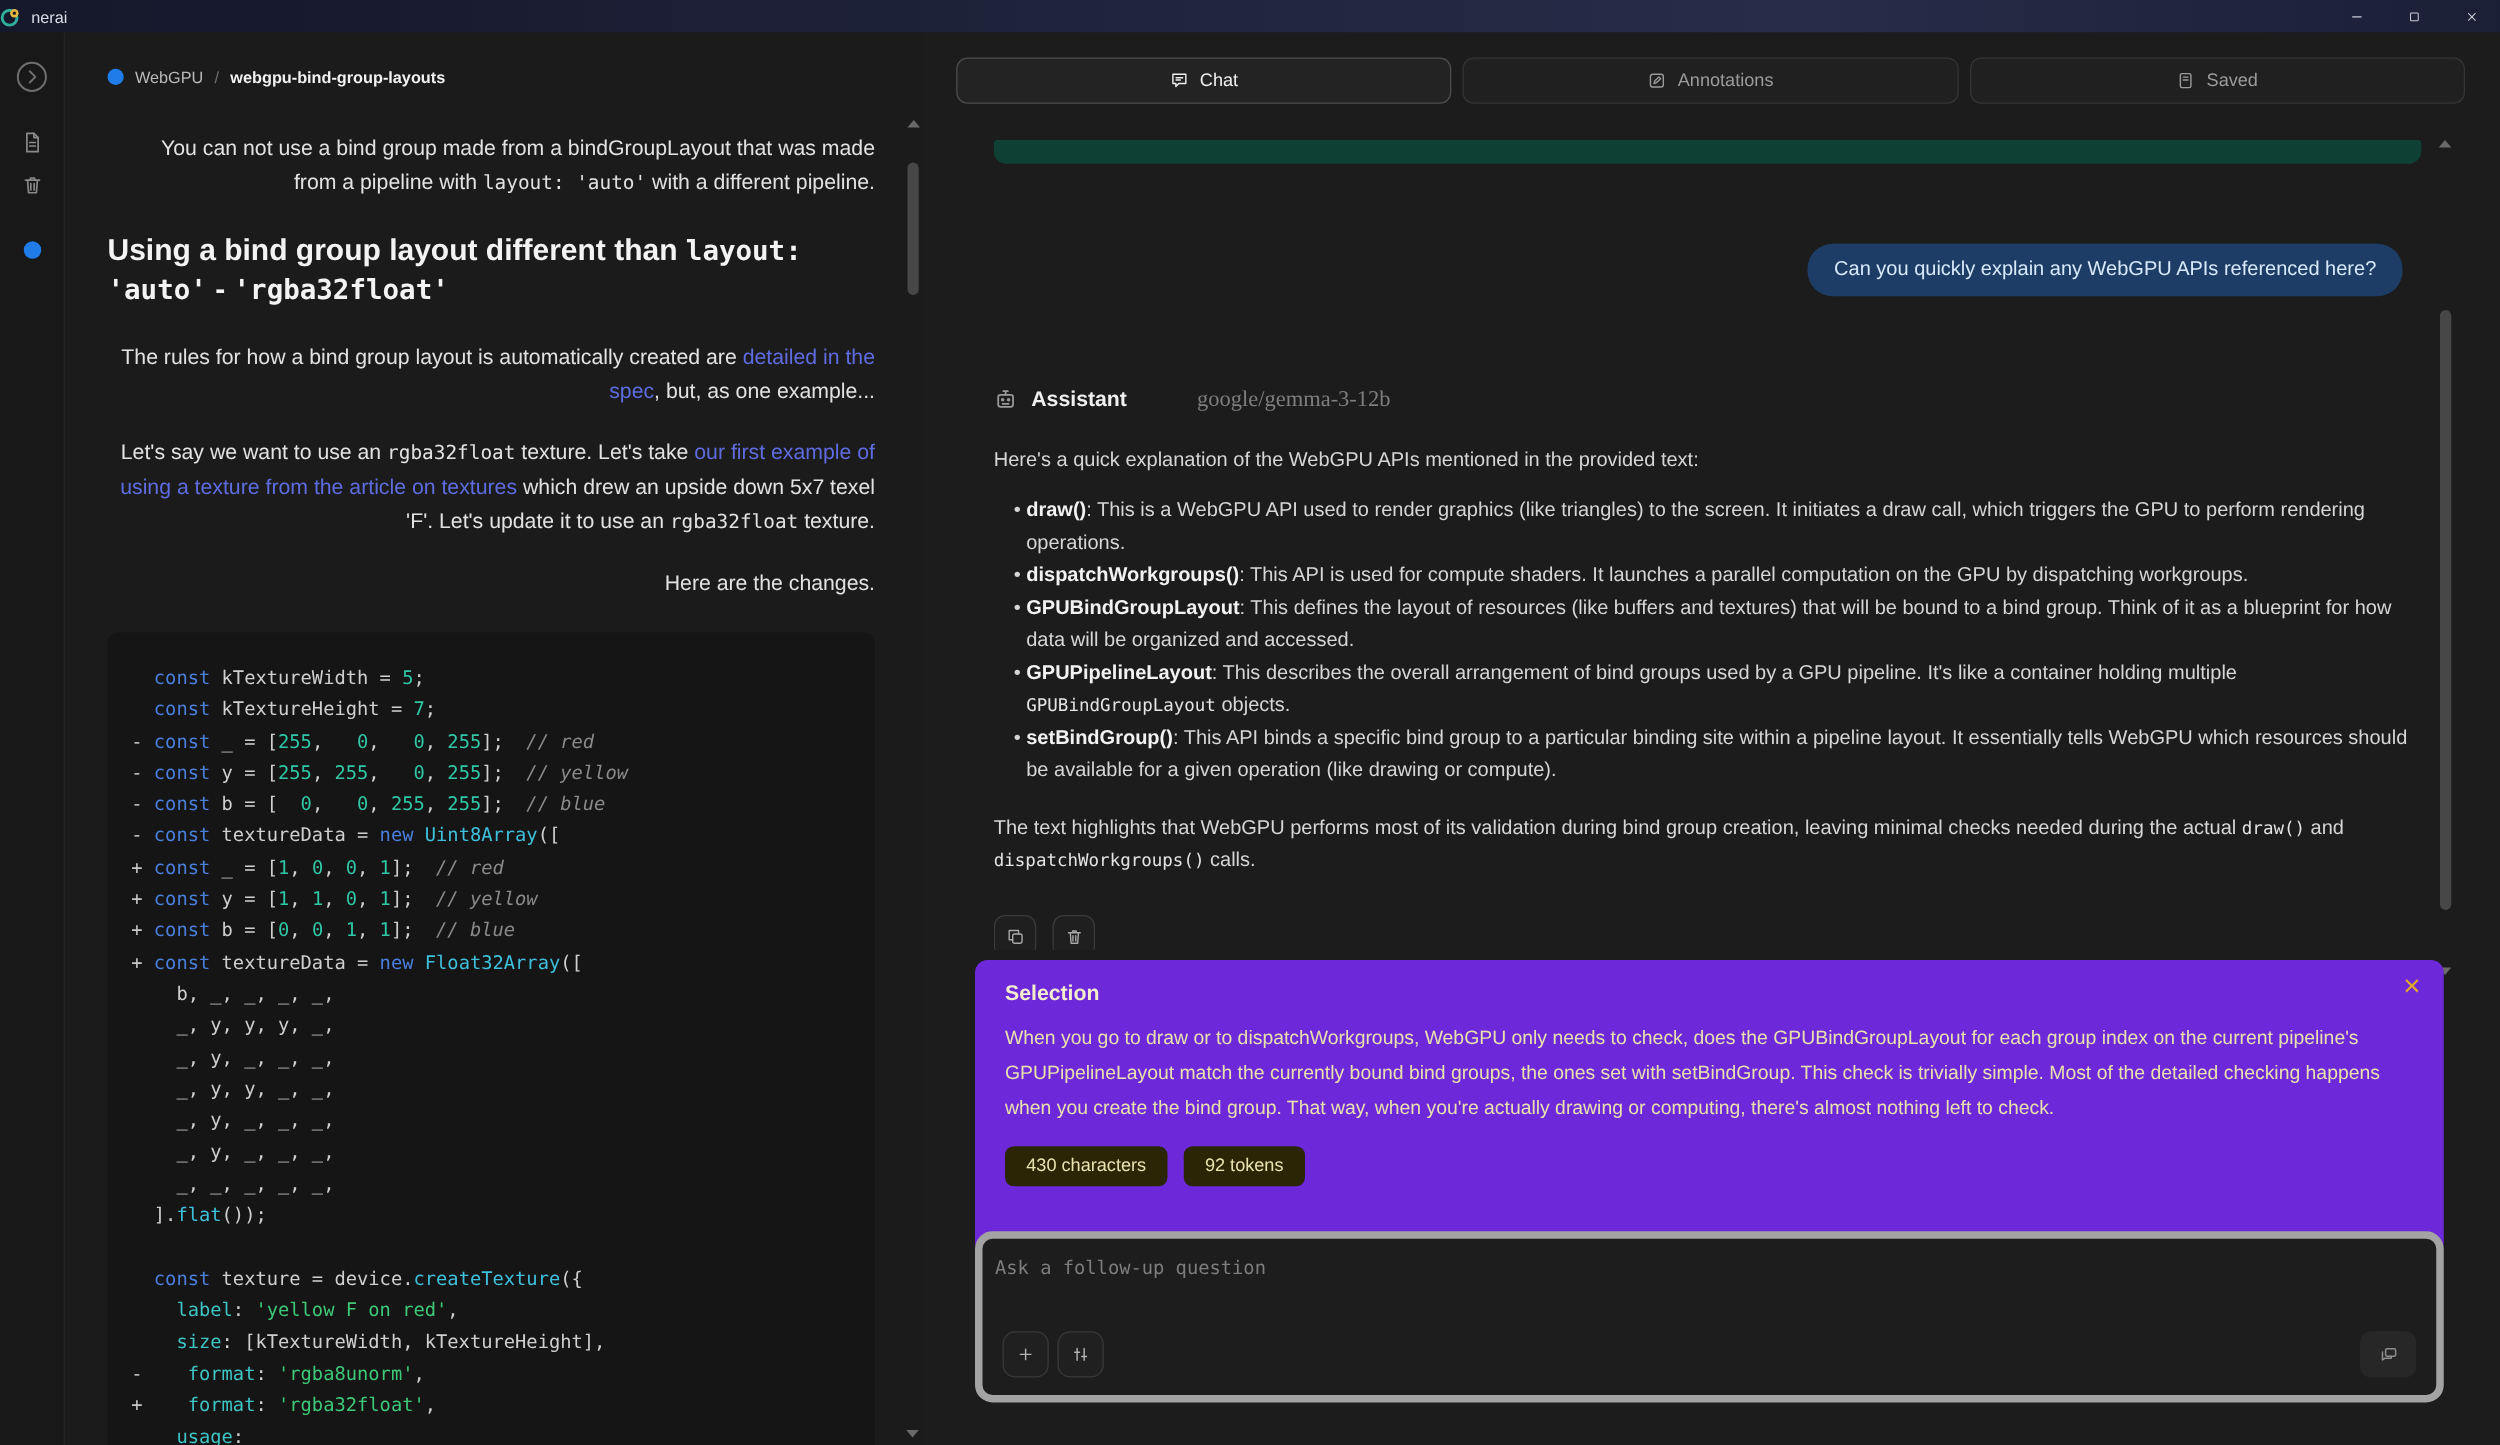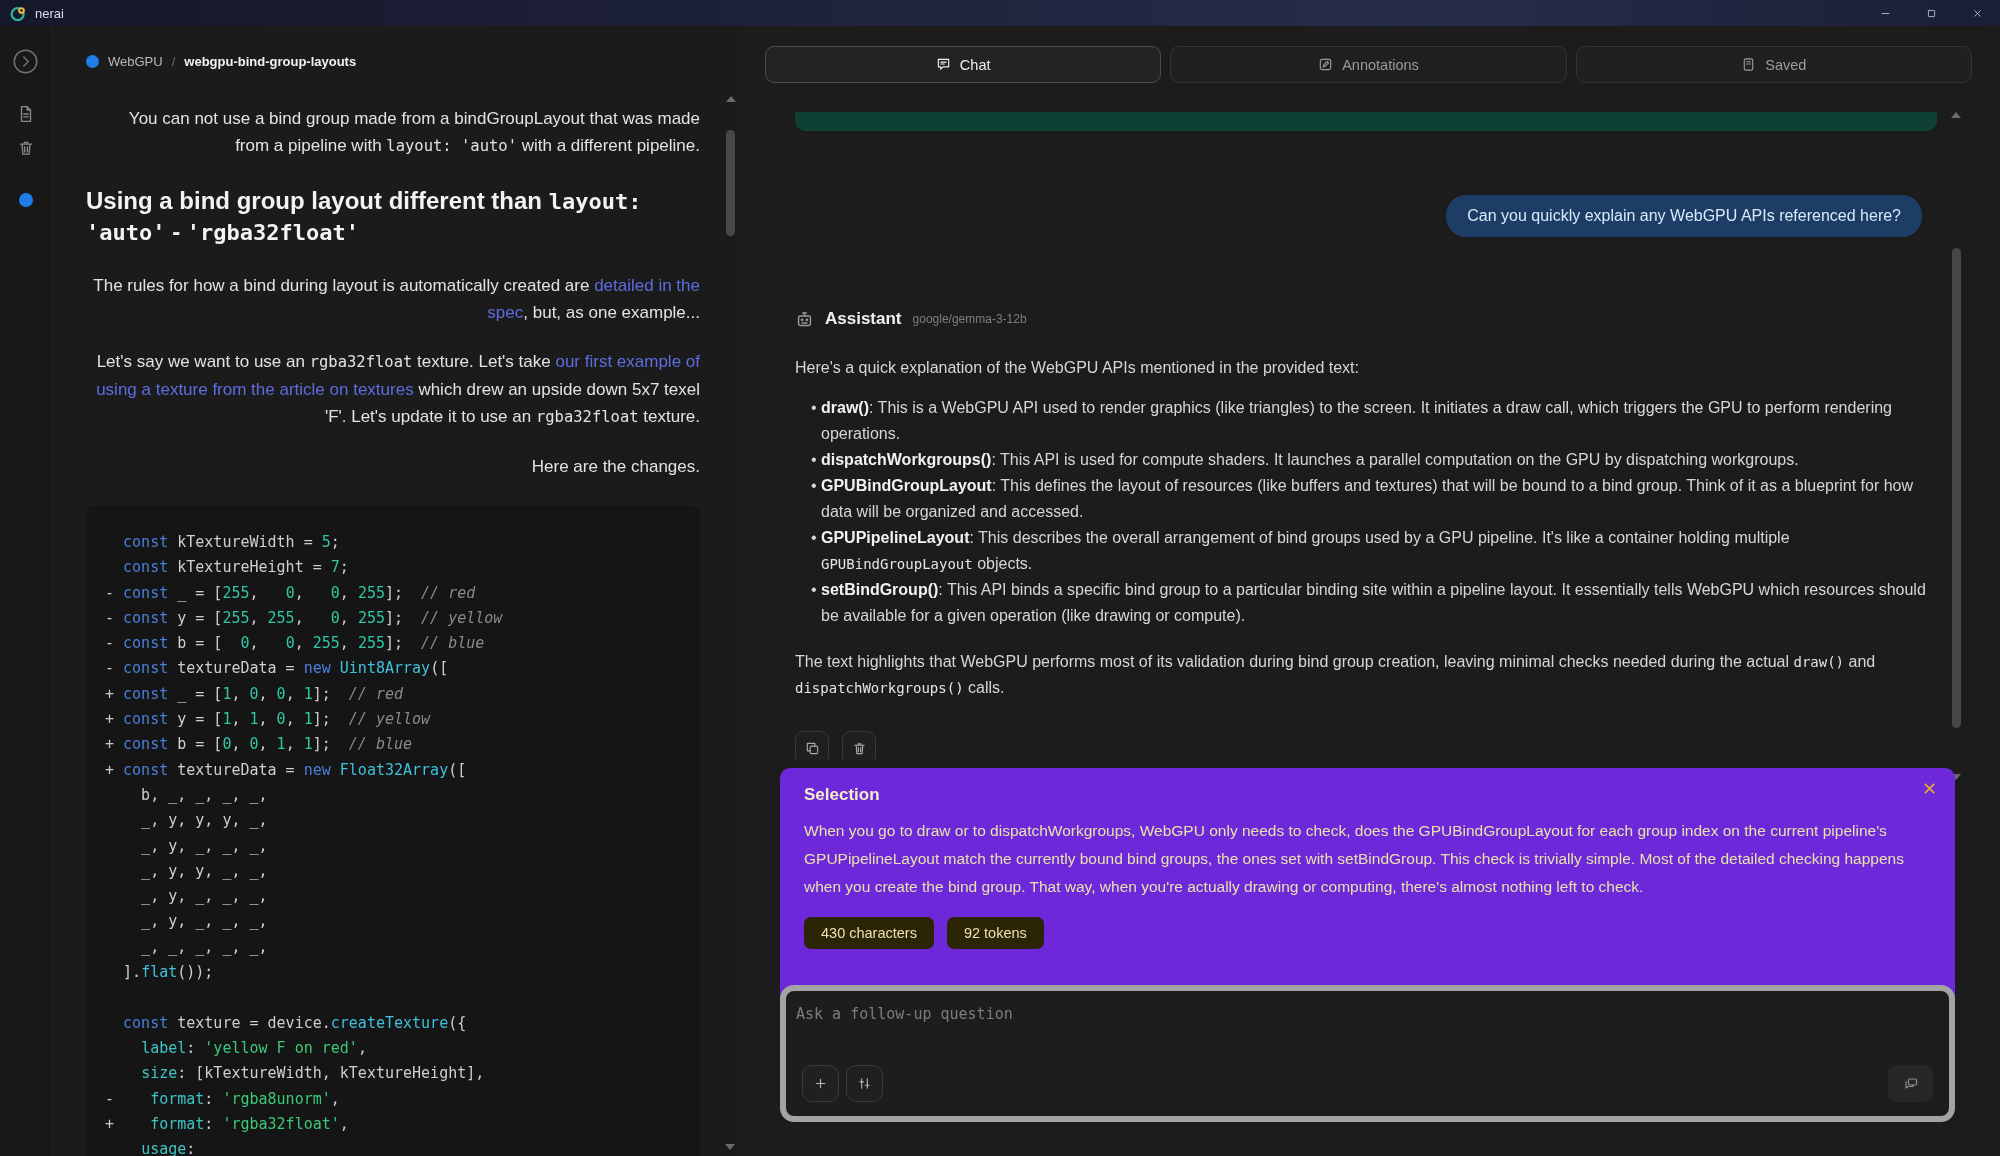--- a/index.html
+++ b/index.html
@@ -3,21 +3,21 @@
 <meta charset="utf-8">
 <style>
   * { margin:0; padding:0; box-sizing:border-box; }
   html,body { background:#101010; }
   .app { position:relative; width:2000px; height:1156px; background:#1c1c1c;
          font-family:"Liberation Sans",sans-serif; overflow:hidden; color:#d6d6d6; }
 
   
   .titlebar { position:absolute; top:0; left:0; right:0; height:26px;
     background:linear-gradient(90deg,#15172a 0%,#1d2138 35%,#272c49 72%,#1b1f36 100%);
-    display:flex; align-items:center; padding-left:10px; }
+    display:flex; align-items:center; }
   .logo { width:17px; height:17px; display:inline-flex; margin-right:8px; }
   .app-title { font-size:13px; color:#dcdfe8; }
   .win-controls { margin-left:auto; display:flex; height:100%; }
   .win-btn { width:46px; height:100%; display:flex; align-items:center; justify-content:center;
     background:transparent; border:none; color:#c9ccd6; font-size:13px; cursor:default; }
   .win-btn svg { width:11px; height:11px; }
 
   
   .rail { position:absolute; top:26px; left:0; bottom:0; width:52px; background:#181818;
     border-right:1px solid #242424; display:flex; flex-direction:column; align-items:center; }
@@ -84,21 +84,21 @@
   .chat-scroll { position:absolute; top:84px; left:55px; right:40px; height:650px; overflow:hidden; }
   .green-bar { height:19px; margin:2px 23px 0 0; border-radius:3px 3px 10px 10px; }
 
   .bubble-row { display:flex; justify-content:flex-end; margin:64px 38px 0 0; }
   .user-bubble { background:#1d3d66; color:#d8e9fb; font-size:16px; line-height:20px;
     padding:11px 21px; border-radius:20px; }
 
   .assistant-head { display:flex; align-items:center; gap:11px; margin-top:72px; }
   .assistant-head svg { width:19px; height:19px; color:#9a9a9a; }
   .assistant-name { font-size:17px; font-weight:bold; color:#f0f0f0; }
-  .assistant-model { font-family:Liberation Sans, sans-serif; font-size:12px; color:#7e7e7e; }
+  .assistant-model { font-family:Liberation Serif, serif; font-size:18px; color:#7e7e7e;margin-left:45px; }
 
   .chat-body { font-size:16px; line-height:26px; color:#d6d6d6; }
   .chat-body .seg-m { font-size:14px; color:#e4e4e4; }
   .chat-intro { margin-top:26px; }
   .chat-bullets { margin-top:14px; list-style:none; }
   .chat-bullets li { display:flex; margin-bottom:0; }
   .bullet-dot { width:26px; padding-left:16px; flex:none; color:#d6d6d6; }
   .chat-outro { margin-top:20px; max-width:1140px; }
   .bullet-text { max-width:1120px; }
 
@@ -182,21 +182,21 @@
   <div class="doc-panel">
     <div class="breadcrumb">
       <span class="crumb-dot" style="background:#1f7ce8"></span>
       <span class="crumb-project">WebGPU</span>
       <span class="crumb-sep">/</span>
       <span class="crumb-page">webgpu-bind-group-layouts</span>
     </div>
     <div class="doc-content doc" id="doc-content">
         <p class="indent"><span class="seg-p">You can not use a bind group made from a bindGroupLayout that was made from a pipeline with </span><span class="seg-m">layout: 'auto'</span><span class="seg-p"> with a different pipeline.</span></p>
         <h2><span class="seg-p">Using a bind group layout different than </span><span class="seg-m">layout: 'auto'</span><span class="seg-p"> - </span><span class="seg-m">'rgba32float'</span></h2>
-        <p><span class="seg-p">The rules for how a bind during layout is automatically created are </span><span class="seg-a">detailed in the spec</span><span class="seg-p">, but, as one example...</span></p>
+        <p><span class="seg-p">The rules for how a bind group layout is automatically created are </span><span class="seg-a">detailed in the spec</span><span class="seg-p">, but, as one example...</span></p>
         <p><span class="seg-p">Let's say we want to use an </span><span class="seg-m">rgba32float</span><span class="seg-p"> texture. Let's take </span><span class="seg-a">our first example of using a texture from the article on textures</span><span class="seg-p"> which drew an upside down 5x7 texel 'F'. Let's update it to use an </span><span class="seg-m">rgba32float</span><span class="seg-p"> texture.</span></p>
         <p><span class="seg-p">Here are the changes.</span></p>
         <div class="code-block"><div class="code-line"><span class="tok-pl">  </span><span class="tok-kw">const</span><span class="tok-pl"> kTextureWidth = </span><span class="tok-num">5</span><span class="tok-pl">;</span></div><div class="code-line"><span class="tok-pl">  </span><span class="tok-kw">const</span><span class="tok-pl"> kTextureHeight = </span><span class="tok-num">7</span><span class="tok-pl">;</span></div><div class="code-line"><span class="tok-mk">- </span><span class="tok-kw">const</span><span class="tok-pl"> _ = [</span><span class="tok-num">255</span><span class="tok-pl">,   </span><span class="tok-num">0</span><span class="tok-pl">,   </span><span class="tok-num">0</span><span class="tok-pl">, </span><span class="tok-num">255</span><span class="tok-pl">];  </span><span class="tok-cm">// red</span></div><div class="code-line"><span class="tok-mk">- </span><span class="tok-kw">const</span><span class="tok-pl"> y = [</span><span class="tok-num">255</span><span class="tok-pl">, </span><span class="tok-num">255</span><span class="tok-pl">,   </span><span class="tok-num">0</span><span class="tok-pl">, </span><span class="tok-num">255</span><span class="tok-pl">];  </span><span class="tok-cm">// yellow</span></div><div class="code-line"><span class="tok-mk">- </span><span class="tok-kw">const</span><span class="tok-pl"> b = [  </span><span class="tok-num">0</span><span class="tok-pl">,   </span><span class="tok-num">0</span><span class="tok-pl">, </span><span class="tok-num">255</span><span class="tok-pl">, </span><span class="tok-num">255</span><span class="tok-pl">];  </span><span class="tok-cm">// blue</span></div><div class="code-line"><span class="tok-mk">- </span><span class="tok-kw">const</span><span class="tok-pl"> textureData = </span><span class="tok-kw">new</span><span class="tok-pl"> </span><span class="tok-ty">Uint8Array</span><span class="tok-pl">([</span></div><div class="code-line"><span class="tok-mk">+ </span><span class="tok-kw">const</span><span class="tok-pl"> _ = [</span><span class="tok-num">1</span><span class="tok-pl">, </span><span class="tok-num">0</span><span class="tok-pl">, </span><span class="tok-num">0</span><span class="tok-pl">, </span><span class="tok-num">1</span><span class="tok-pl">];  </span><span class="tok-cm">// red</span></div><div class="code-line"><span class="tok-mk">+ </span><span class="tok-kw">const</span><span class="tok-pl"> y = [</span><span class="tok-num">1</span><span class="tok-pl">, </span><span class="tok-num">1</span><span class="tok-pl">, </span><span class="tok-num">0</span><span class="tok-pl">, </span><span class="tok-num">1</span><span class="tok-pl">];  </span><span class="tok-cm">// yellow</span></div><div class="code-line"><span class="tok-mk">+ </span><span class="tok-kw">const</span><span class="tok-pl"> b = [</span><span class="tok-num">0</span><span class="tok-pl">, </span><span class="tok-num">0</span><span class="tok-pl">, </span><span class="tok-num">1</span><span class="tok-pl">, </span><span class="tok-num">1</span><span class="tok-pl">];  </span><span class="tok-cm">// blue</span></div><div class="code-line"><span class="tok-mk">+ </span><span class="tok-kw">const</span><span class="tok-pl"> textureData = </span><span class="tok-kw">new</span><span class="tok-pl"> </span><span class="tok-ty">Float32Array</span><span class="tok-pl">([</span></div><div class="code-line"><span class="tok-pl">    b, _, _, _, _,</span></div><div class="code-line"><span class="tok-pl">    _, y, y, y, _,</span></div><div class="code-line"><span class="tok-pl">    _, y, _, _, _,</span></div><div class="code-line"><span class="tok-pl">    _, y, y, _, _,</span></div><div class="code-line"><span class="tok-pl">    _, y, _, _, _,</span></div><div class="code-line"><span class="tok-pl">    _, y, _, _, _,</span></div><div class="code-line"><span class="tok-pl">    _, _, _, _, _,</span></div><div class="code-line"><span class="tok-pl">  ].</span><span class="tok-fn">flat</span><span class="tok-pl">());</span></div><div class="code-line"><span class="tok-pl"></span></div><div class="code-line"><span class="tok-pl">  </span><span class="tok-kw">const</span><span class="tok-pl"> texture = device.</span><span class="tok-fn">createTexture</span><span class="tok-pl">({</span></div><div class="code-line"><span class="tok-pl">    </span><span class="tok-pr">label</span><span class="tok-pl">: </span><span class="tok-str">'yellow F on red'</span><span class="tok-pl">,</span></div><div class="code-line"><span class="tok-pl">    </span><span class="tok-pr">size</span><span class="tok-pl">: [kTextureWidth, kTextureHeight],</span></div><div class="code-line"><span class="tok-mk">-</span><span class="tok-pl">    </span><span class="tok-pr">format</span><span class="tok-pl">: </span><span class="tok-str">'rgba8unorm'</span><span class="tok-pl">,</span></div><div class="code-line"><span class="tok-mk">+</span><span class="tok-pl">    </span><span class="tok-pr">format</span><span class="tok-pl">: </span><span class="tok-str">'rgba32float'</span><span class="tok-pl">,</span></div><div class="code-line"><span class="tok-pl">    </span><span class="tok-pr">usage</span><span class="tok-pl">:</span></div></div>
       </div>
     <div class="vscroll doc-scroll">
       <div class="sb-arrow sb-up"></div>
       <div class="sb-thumb"></div>
       <div class="sb-arrow sb-down"></div>
     </div>
   </div>

